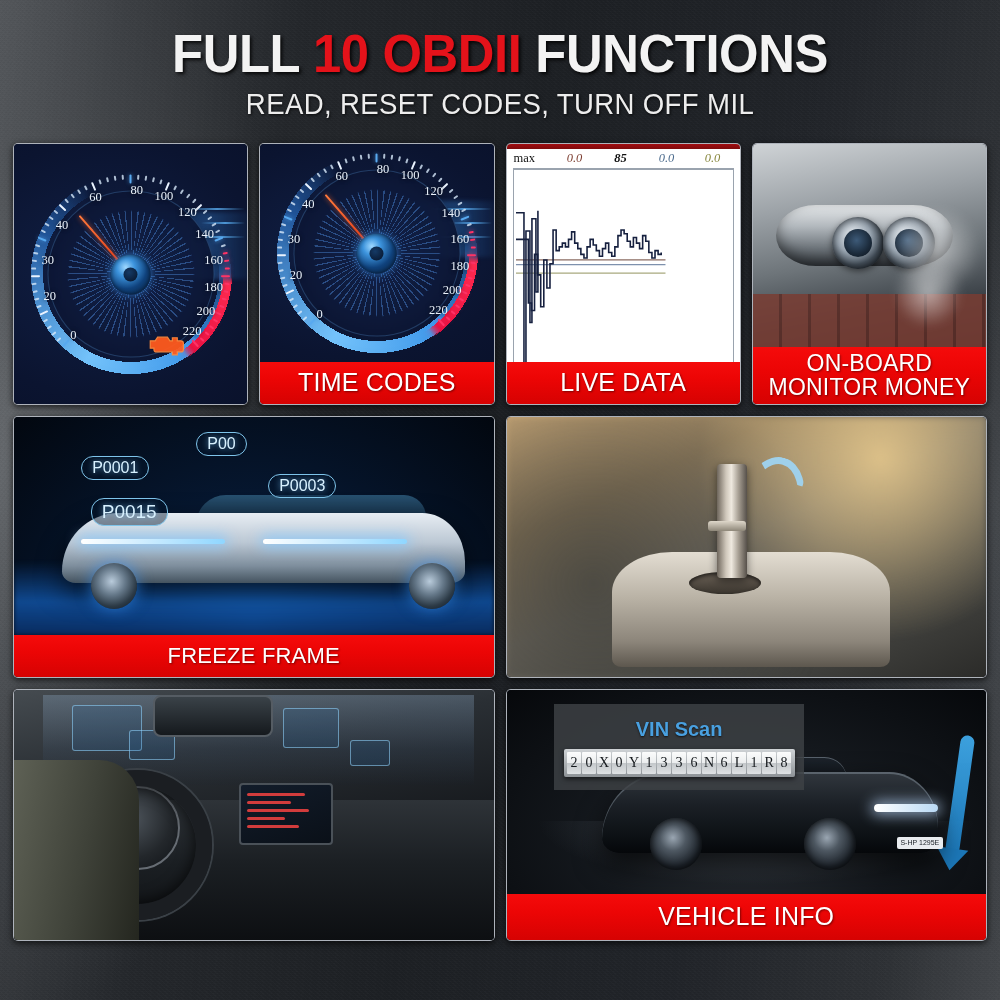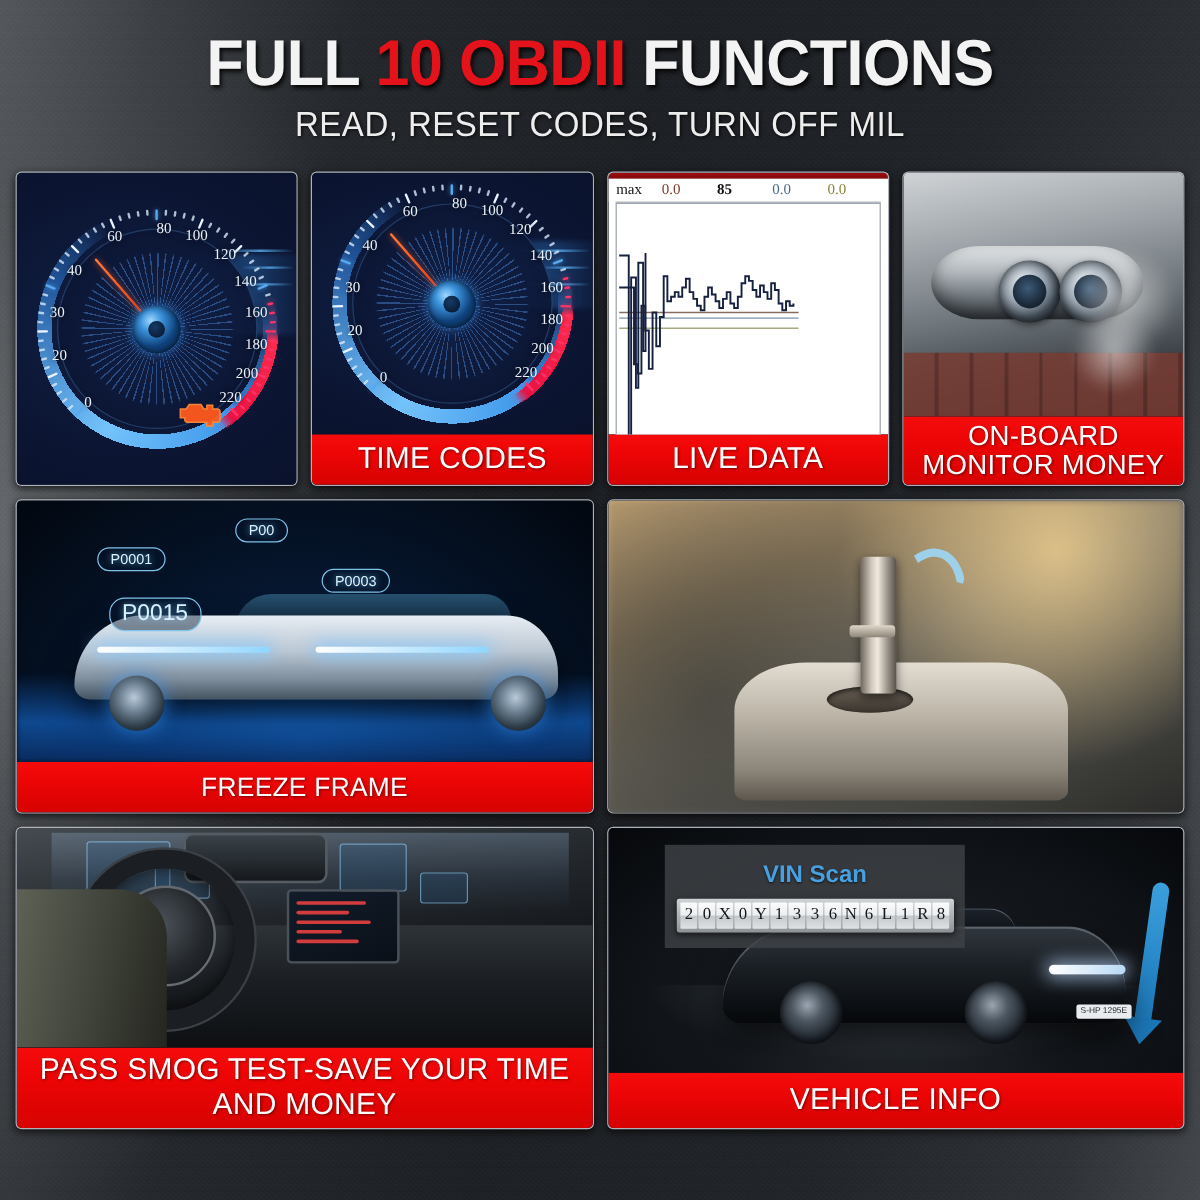--- a/index.html
+++ b/index.html
@@ -125,21 +125,21 @@
             mask: radial-gradient(circle, transparent 0 92px, #000 92px 101px, transparent 101px);
     filter: drop-shadow(0 0 5px rgba(255,40,80,.7)); }
   .mil { position:absolute; left:56%; top:72%; width:40px; height:27px; }
 
   
   .ld { position:absolute; inset:0; background:#ffffff; display:flex; flex-direction:column; }
   .ld-top { height:5px; background: linear-gradient(180deg,#a10d10,#7d0a0c); flex:0 0 auto; }
   .ld-row { flex:0 0 auto; display:flex; align-items:center; background:#fff; font-size:12.5px;
     font-family:"Liberation Serif", serif; padding:2px 0 2px 7px; }
   .ld-row .k { width:38px; color:#111; }
-  .ld-row .v { width:46px; text-align:left; }
+  .ld-row .v { width:46px; text-align:center;font-style:italic; }
   .ld-row .v.c1 { color:#7b3b2e; }
   .ld-row .v.c2 { color:#101010; font-weight:bold; }
   .ld-row .v.c3 { color:#4a6a8c; }
   .ld-row .v.c4 { color:#87863c; }
   .ld-plot { flex:1 1 auto; margin:0 6px; border:1px solid #9aa3ae; background:#fff; position:relative; }
   .ld-div { flex:0 0 auto; height:1px; background:#9aa3ae; margin:0 6px; }
 
   
   .ph { position:absolute; inset:0; }
   
@@ -181,21 +181,21 @@
     border-radius: 30px 22px 4px 4px; background: linear-gradient(180deg,#27506f,#0d2136); }
   .ph-ff .hl { position:absolute; top:56%; width:30%; height:5px; border-radius:3px;
     background: linear-gradient(90deg,#ffffff,#8fd6ff); box-shadow:0 0 14px 3px rgba(130,200,255,.85); }
   .ph-ff .glow { position:absolute; left:0; bottom:0; width:100%; height:34%;
     background: linear-gradient(180deg, rgba(20,110,220,.0) 0%, rgba(25,120,235,.55) 55%, rgba(10,50,110,.8) 100%); filter: blur(2px); }
   .ph-ff .whl { position:absolute; bottom:12%; width:46px; height:46px; border-radius:50%;
     background: radial-gradient(circle at 45% 40%, #b9cbdb 0%, #5d7governments 1%, #33434f 62%, #0b1119 100%);
     background: radial-gradient(circle at 45% 40%, #b9cbdb 0%, #66798a 36%, #2c3a46 66%, #0a1018 100%);
     box-shadow: 0 0 16px rgba(50,140,240,.7); }
   .code-pill { position:absolute; border:1px solid #7fc4ea; border-radius:13px;
-    color:#d8f1ff; font-size:12px; padding:2px 10px; background: rgba(5,22,44,.45);
+    color:#d8f1ff; font-size:16px; padding:2px 10px; background: rgba(5,22,44,.45);
     text-shadow: 0 0 6px rgba(120,200,255,.8); white-space:nowrap; }
   
   .ph-o2 { background: linear-gradient(155deg,#c9a878 0%,#8d7a5c 26%,#6f6a60 48%,#4a4a46 72%,#2b2b29 100%); }
   .ph-o2 .blur { position:absolute; inset:0; background:
      radial-gradient(circle at 78% 16%, rgba(255,220,150,.75) 0%, rgba(255,210,130,0) 42%),
      radial-gradient(circle at 18% 64%, rgba(60,60,55,.7) 0%, rgba(40,40,38,0) 55%); filter: blur(3px); }
   .ph-o2 .base { position:absolute; left:22%; bottom:4%; width:58%; height:44%;
     border-radius: 60px 60px 10px 10px / 40px 40px 8px 8px;
     background: linear-gradient(180deg,#e3ddd2 0%,#b9b2a5 40%,#8c857a 78%,#5d574e 100%); }
   .ph-o2 .sensor { position:absolute; left:44%; bottom:38%; width:30px; height:44%;
@@ -823,26 +823,20 @@
             <i style="top:8px;width:58px"></i>
               <i style="top:16px;width:44px"></i>
             <i style="top:24px;width:62px"></i>
               <i style="top:32px;width:38px"></i>
             <i style="top:40px;width:52px"></i>
           </div>
           <div class="wheel"></div>
           <div class="arm"></div>
         </div>
       </div>
-      <div class="label two wide2">
-        <span>
-          <span style="display:block">PASS SMOG TEST-SAVE YOUR TIME</span>
-          <span style="display:block">AND MONEY</span>
-        </span>
-      </div>
     </div>
 
     <div class="card">
       <div class="media">
         <div class="ph ph-vi">
           <div class="floor"></div>
           <div class="arrow"></div>
           <div class="glass"></div>
           <div class="body"></div>
           <div class="whl" style="left:30%;"></div>

